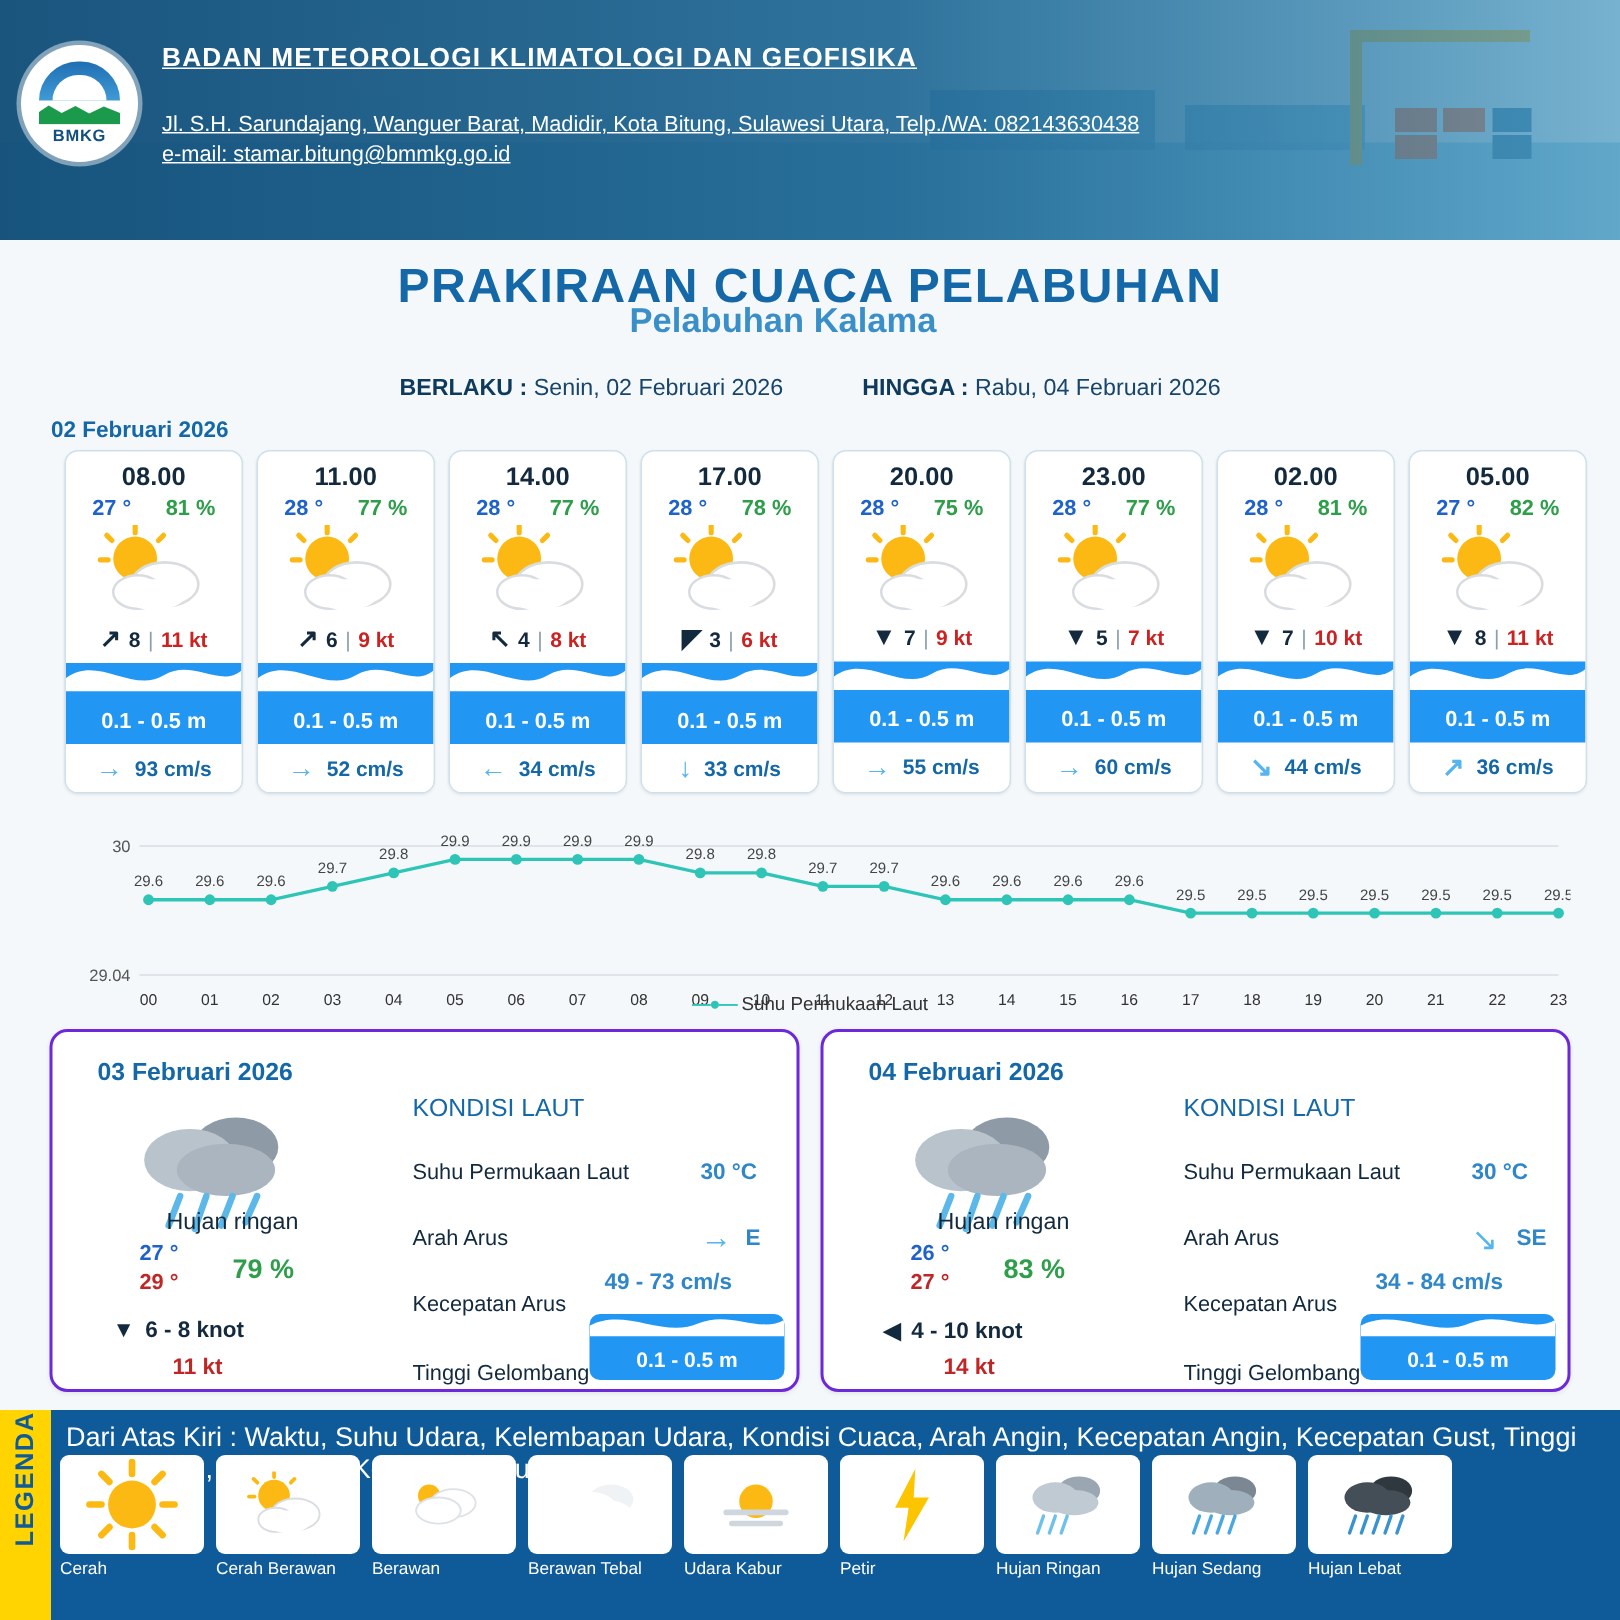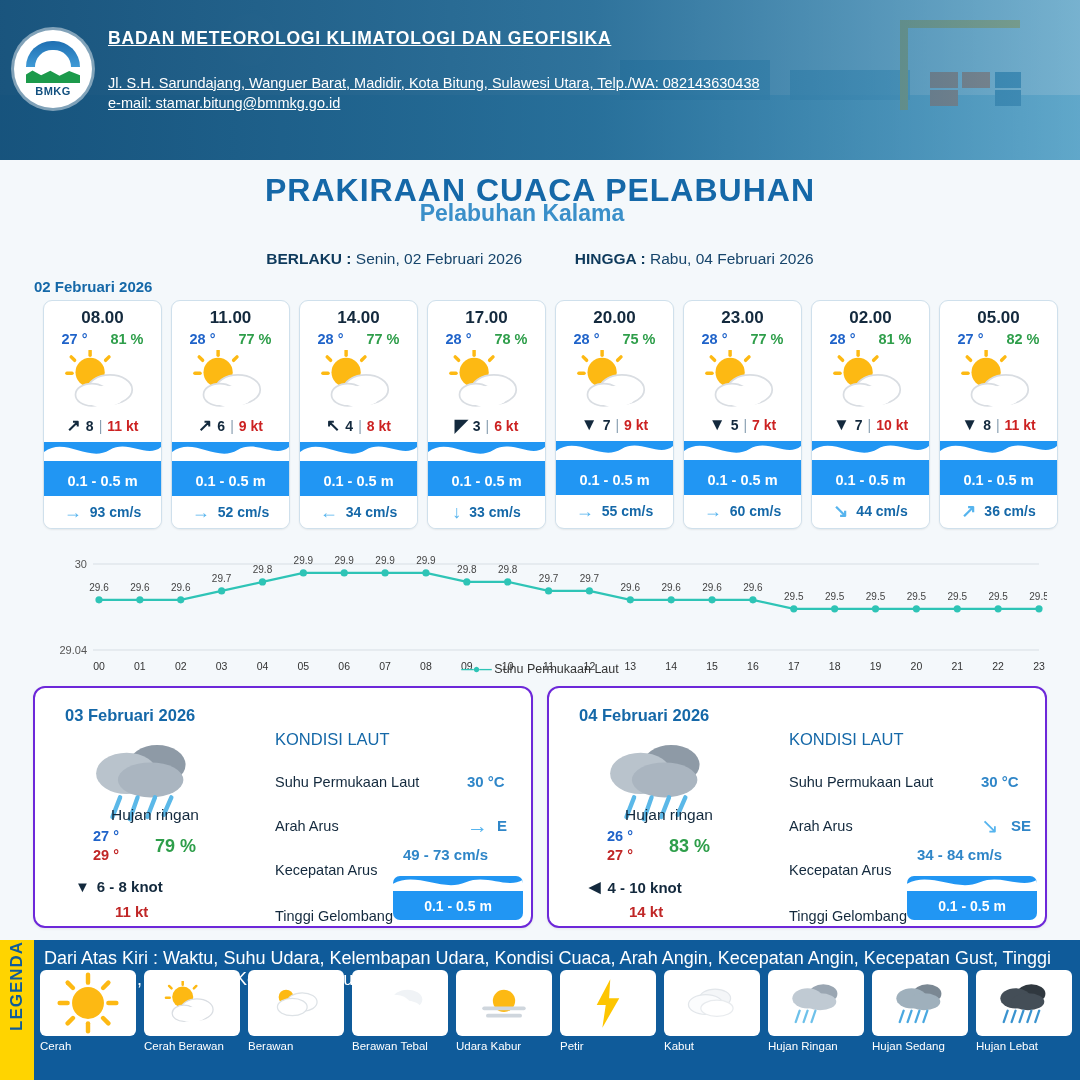--- a/index.html
+++ b/index.html
@@ -717,30 +717,20 @@
       <div class="li">
         <div class="li-box">
           <svg width="62" height="50.839999999999996" viewBox="0 0 60 90">
     <polygon points="34,2 10,48 26,48 20,88 50,36 32,36" fill="#fdc500"></polygon>
           </svg>
         </div>
                <div class="li-lab">Petir</div>
       </div>
       <div class="li">
         <div class="li-box">
-          <svg width="62" height="43.4" viewBox="0 0 100 70">
-    <ellipse cx="55" cy="28" rx="25" ry="15" fill="#f4f6f8" stroke="#e2e6ea" stroke-width="2"></ellipse>
-    <ellipse cx="40" cy="38" rx="28" ry="16" fill="#fbfcfd" stroke="#e2e6ea" stroke-width="2"></ellipse>
-    <ellipse cx="58" cy="44" rx="26" ry="13" fill="#ffffff" stroke="#e8ebee" stroke-width="2"></ellipse>
-  </svg>
-        </div>
-               <div class="li-lab">Kabut</div>
-      </div>
-      <div class="li">
-        <div class="li-box">
           <svg width="62" height="50.839999999999996" viewBox="0 0 110 90">
     <ellipse cx="68" cy="28" rx="25" ry="17" fill="#9aa6b2"></ellipse>
     <ellipse cx="40" cy="36" rx="27" ry="18" fill="#c0cad3"></ellipse>
     <ellipse cx="62" cy="42" rx="29" ry="15" fill="#c0cad3"></ellipse>
     <g stroke="#6ec1ea" stroke-width="4" stroke-linecap="round">
               <line x1="26" y1="58" x2="19" y2="78"></line>
               <line x1="40" y1="58" x2="33" y2="78"></line>
               <line x1="54" y1="58" x2="47" y2="78"></line>
             </g>
           </svg>

